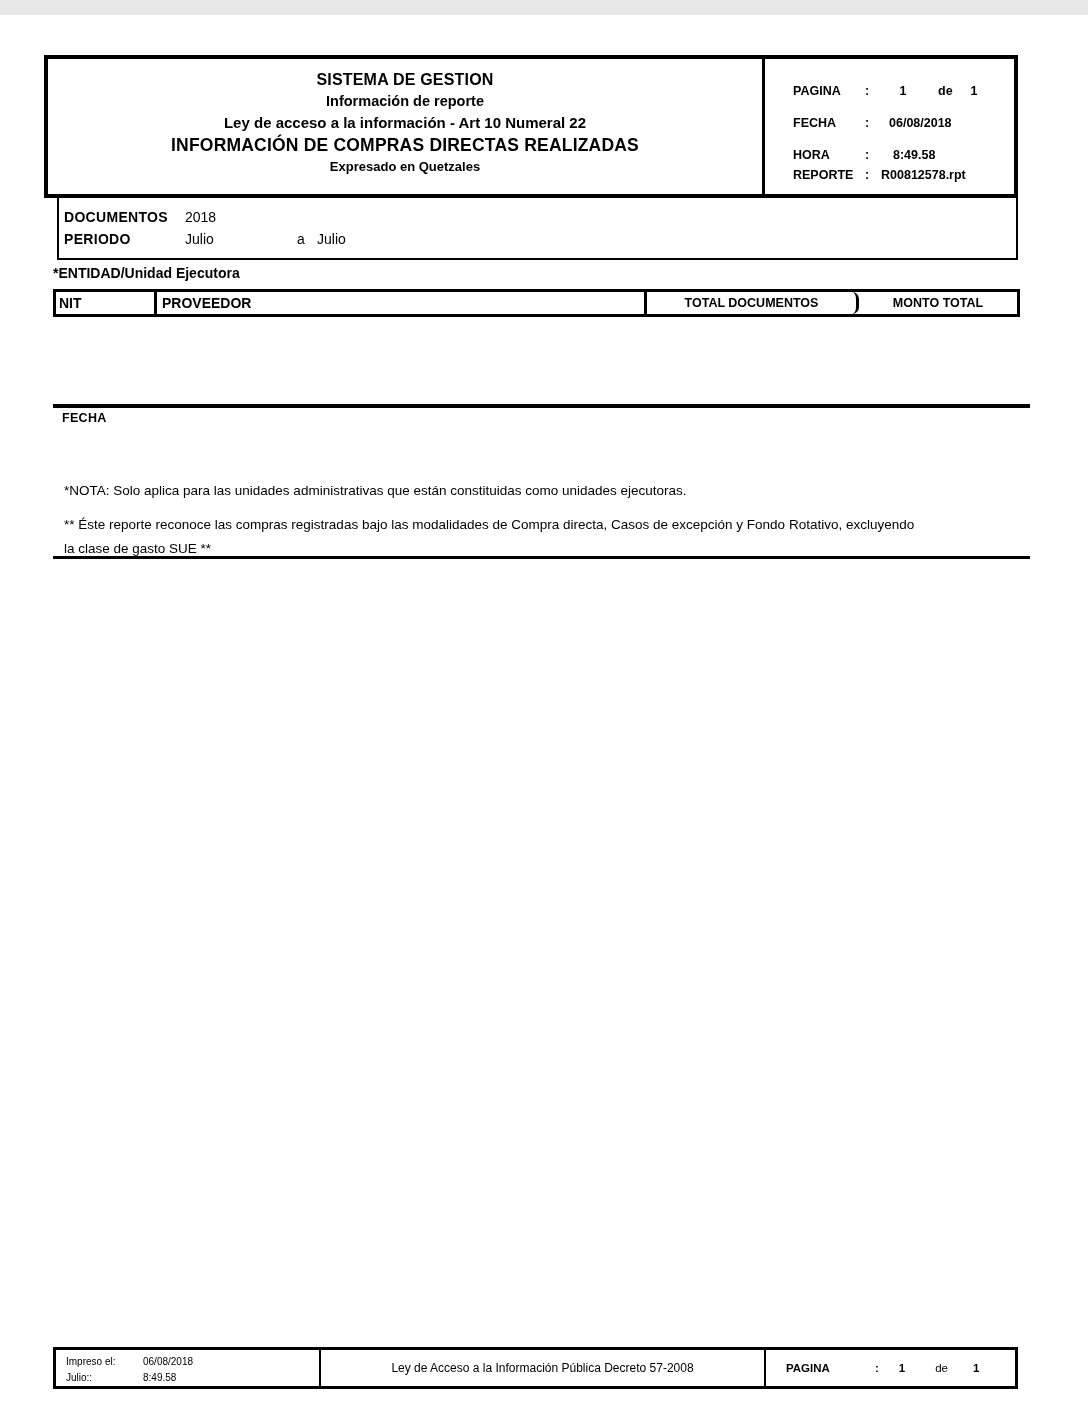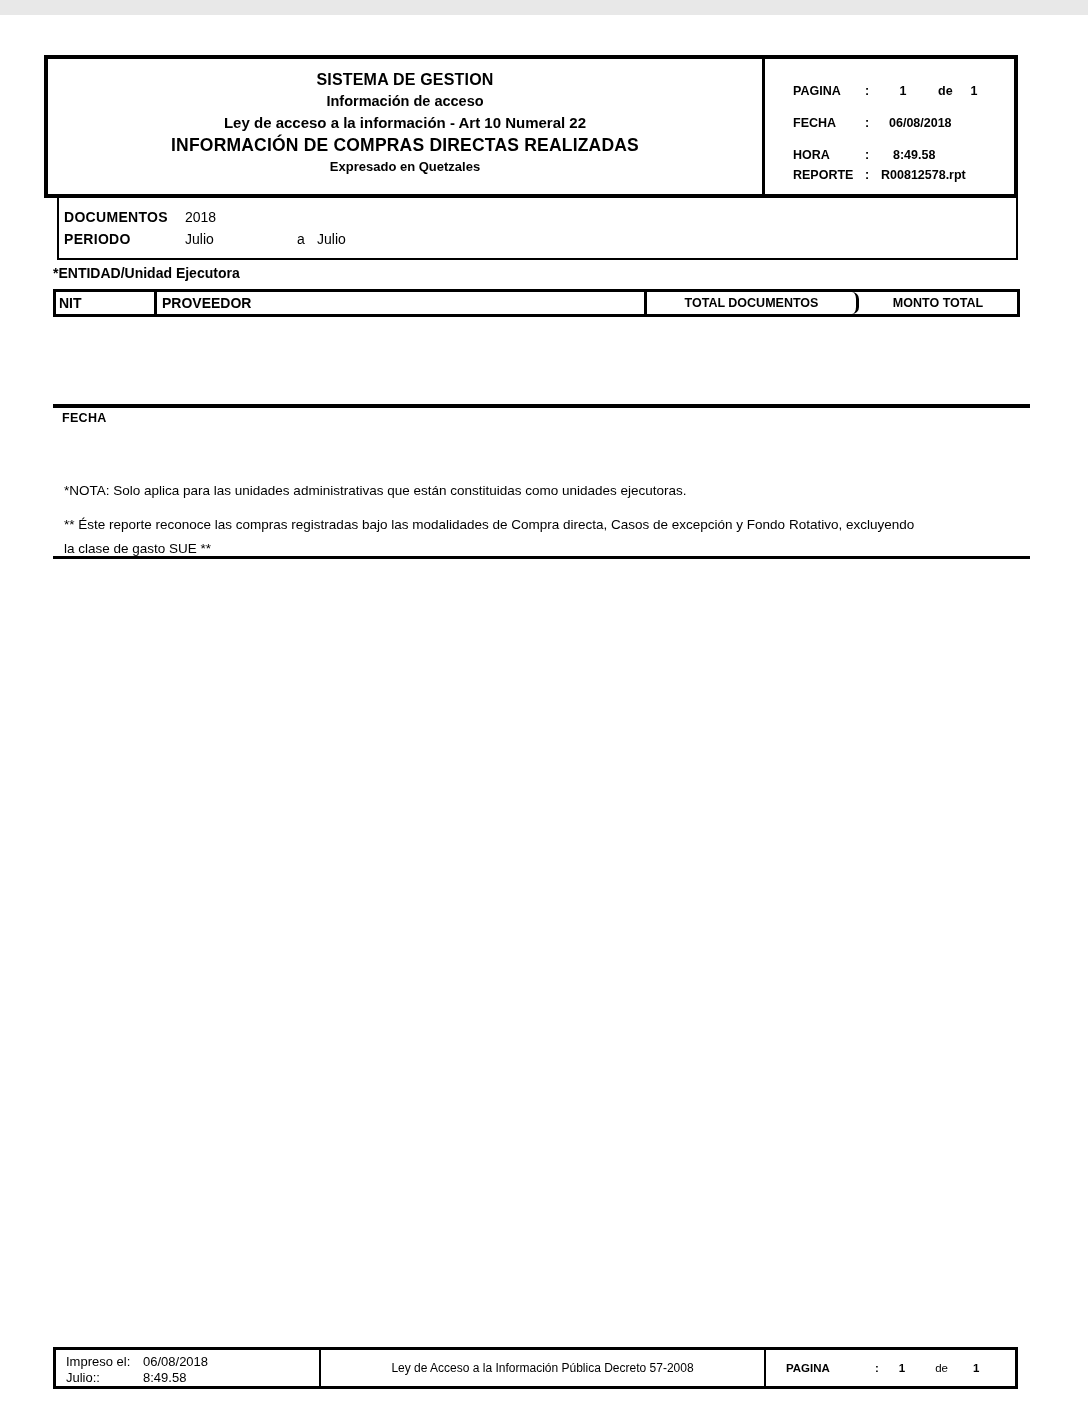--- a/index.html
+++ b/index.html
@@ -100,21 +100,21 @@
   
   .footer-box {
     position:absolute; left:53px; top:1332px;
     width:965px; height:42px;
     border:3px solid #000;
     display:flex;
   }
   .f-cell { height:100%; }
   .f-left {
     width:265px; border-right:2px solid #000;
-    padding:4px 0 0 10px; font-size:13px;
+    padding:4px 0 0 10px; font-size:10px;
   }
   .f-row { display:flex; line-height:16px; }
   .f-label { width:77px; }
   .f-center {
     width:445px; border-right:2px solid #000;
     display:flex; align-items:center; justify-content:center;
     font-size:12px;
   }
   .f-right {
     flex:1; display:flex; align-items:center;
@@ -126,21 +126,21 @@
   .f-page-tot { margin-left:25px; }
 </style>
 </head>
 <body>
 
 <div class="page">
 
   <div class="header-box">
     <div class="header-titles">
       <div class="t-line1">SISTEMA DE GESTION</div>
-      <div class="t-line2">Información de acceso</div>
+      <div class="t-line2">Información de reporte</div>
       <div class="t-line3">Ley de acceso a la información - Art 10 Numeral 22</div>
       <div class="t-line4">INFORMACIÓN DE COMPRAS DIRECTAS REALIZADAS</div>
       <div class="t-line5">Expresado en Quetzales</div>
     </div>
     <div class="header-meta">
       <div class="meta-row gap">
         <span class="meta-label">PAGINA</span>
         <span class="meta-colon">:</span>
         <span class="m-page-cur">1</span>
         <span class="m-de">de</span>

